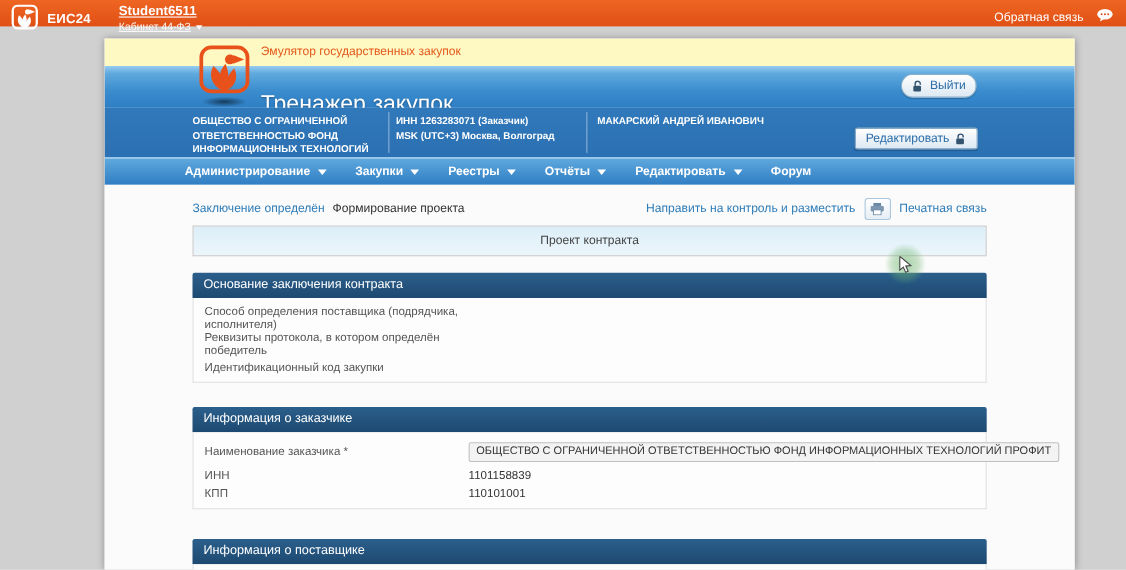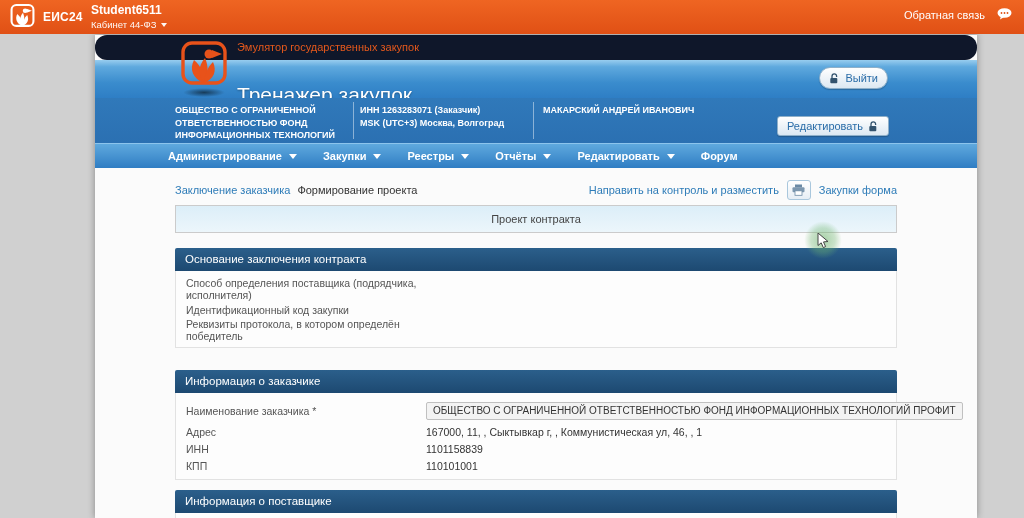--- a/index.html
+++ b/index.html
@@ -7,41 +7,41 @@
   body {
     font-family: "Liberation Sans", sans-serif;
     background:#d0d0d0;
     position:relative;
     overflow:hidden;
   }
   .stage { position:absolute; inset:0; }
 
   
   .topbar {
-    position:absolute; top:0; left:0; width:1024px; height:34px;
+    position:absolute; top:0; left:0; width:1024px; height:24px;
     background:linear-gradient(180deg,#ef6522,#e05015);
     color:#fff; z-index:40;
   }
   .brand { position:absolute; left:10px; top:4px; display:flex; align-items:center; gap:8px; cursor:pointer; }
   .brand-logo { width:25px; height:25px; color:#fff; }
   .brand-logo svg { width:100%; height:100%; }
   .brand-name { font-size:12px; font-weight:bold; letter-spacing:.2px; }
-  .userblock { position:absolute; left:91px; top:3px; cursor:pointer; }
+  .userblock { position:absolute; left:108px; top:3px; cursor:pointer;text-decoration:underline; }
   .username { font-size:12px; font-weight:bold; }
   .cabinet { font-size:9.5px; margin-top:2px; opacity:.95; display:flex; align-items:center; }
   .caret-sm { width:0;height:0;border-left:3.5px solid transparent;border-right:3.5px solid transparent;border-top:4px solid #fff; display:inline-block; margin-left:5px; }
   .feedback { position:absolute; right:12px; top:8px; font-size:11px; display:flex; align-items:center; gap:12px; cursor:pointer; }
 
   
   .panel {
     position:absolute; left:95px; top:35px; width:882px; height:483px;
     background:#fbfbfb; box-shadow:0 0 7px rgba(0,0,0,.35);
     overflow:hidden; z-index:10;
   }
-  .emustrip { position:absolute; top:0; left:0; right:0; height:25px; background:#0f172a;border-radius:12px; }
+  .emustrip { position:absolute; top:0; left:0; right:0; height:25px; background:#fef9c3; }
   .emutitle { position:absolute; left:142px; top:6px; font-size:11px; color:#e4581c; }
 
   .bluehead {
     position:absolute; top:25px; left:0; right:0; height:38px;
     background:linear-gradient(180deg,#98cdef 0%,#5fa9de 18%,#3a8ccd 60%,#2e7ec5 100%);
   }
   .apptitle {
     position:absolute; left:142px; top:16px; line-height:38px;
     font-size:21px; color:#fff; text-shadow:0 1px 2px rgba(0,0,0,.35);
   }
@@ -238,72 +238,68 @@
       </div>
       <div class="navitem">
         <span>Форум</span>
       </div>
     </div>
 
     <div class="content">
 
       <div class="crumbrow">
         <div>
-          <a class="link">Заключение заказчика</a>
+          <a class="link">Заключение определён</a>
           <span class="crumb-cur">Формирование проекта</span>
         </div>
         <div class="actions">
           <a class="link">Направить на контроль и разместить</a>
           <button class="printbtn">
             <svg width="13" height="12" viewBox="0 0 13 12">
               <rect x="3" y="0.5" width="7" height="3" fill="#6b8aa5"></rect>
               <rect x="0.5" y="3.2" width="12" height="5" rx="1" fill="#7d98b0"></rect>
               <rect x="3" y="6.8" width="7" height="4.5" fill="#fff" stroke="#6b8aa5" stroke-width="0.8"></rect>
             </svg>
           </button>
-          <a class="link">Закупки форма</a>
+          <a class="link">Печатная связь</a>
         </div>
       </div>
 
       <div class="tabbar">
         <span>Проект контракта</span>
       </div>
 
       <div class="section sec-basis">
         <div class="sechead">Основание заключения контракта</div>
         <div class="secbody">
           <div class="frow">
             <span class="flabel">Способ определения поставщика (подрядчика, исполнителя)</span>
             <span class="fvalue"></span>
           </div>
           <div class="frow">
+            <span class="flabel">Реквизиты протокола, в котором определён победитель</span>
+            <span class="fvalue"></span>
+          </div>
+          <div class="frow">
             <span class="flabel">Идентификационный код закупки</span>
-            <span class="fvalue"></span>
-          </div>
-          <div class="frow">
-            <span class="flabel">Реквизиты протокола, в котором определён победитель</span>
             <span class="fvalue"></span>
           </div>
         </div>
       </div>
 
       <div class="section sec-customer">
         <div class="sechead">Информация о заказчике</div>
         <div class="secbody">
           <div class="frow tall">
             <span class="flabel">Наименование заказчика *</span>
             <span class="fvalue">
               <span class="ro-input" style="display:block">ОБЩЕСТВО С ОГРАНИЧЕННОЙ ОТВЕТСТВЕННОСТЬЮ ФОНД ИНФОРМАЦИОННЫХ ТЕХНОЛОГИЙ ПРОФИТ</span>
             </span>
           </div>
           <div class="frow">
-            <span class="flabel">Адрес</span>
-            <span class="fvalue">167000, 11, , Сыктывкар г, , Коммунистическая ул, 46, , 1</span>
-          </div>
-          <div class="frow">
             <span class="flabel">ИНН</span>
             <span class="fvalue">1101158839</span>
           </div>
           <div class="frow">
             <span class="flabel">КПП</span>
             <span class="fvalue">110101001</span>
           </div>
         </div>
       </div>
 

